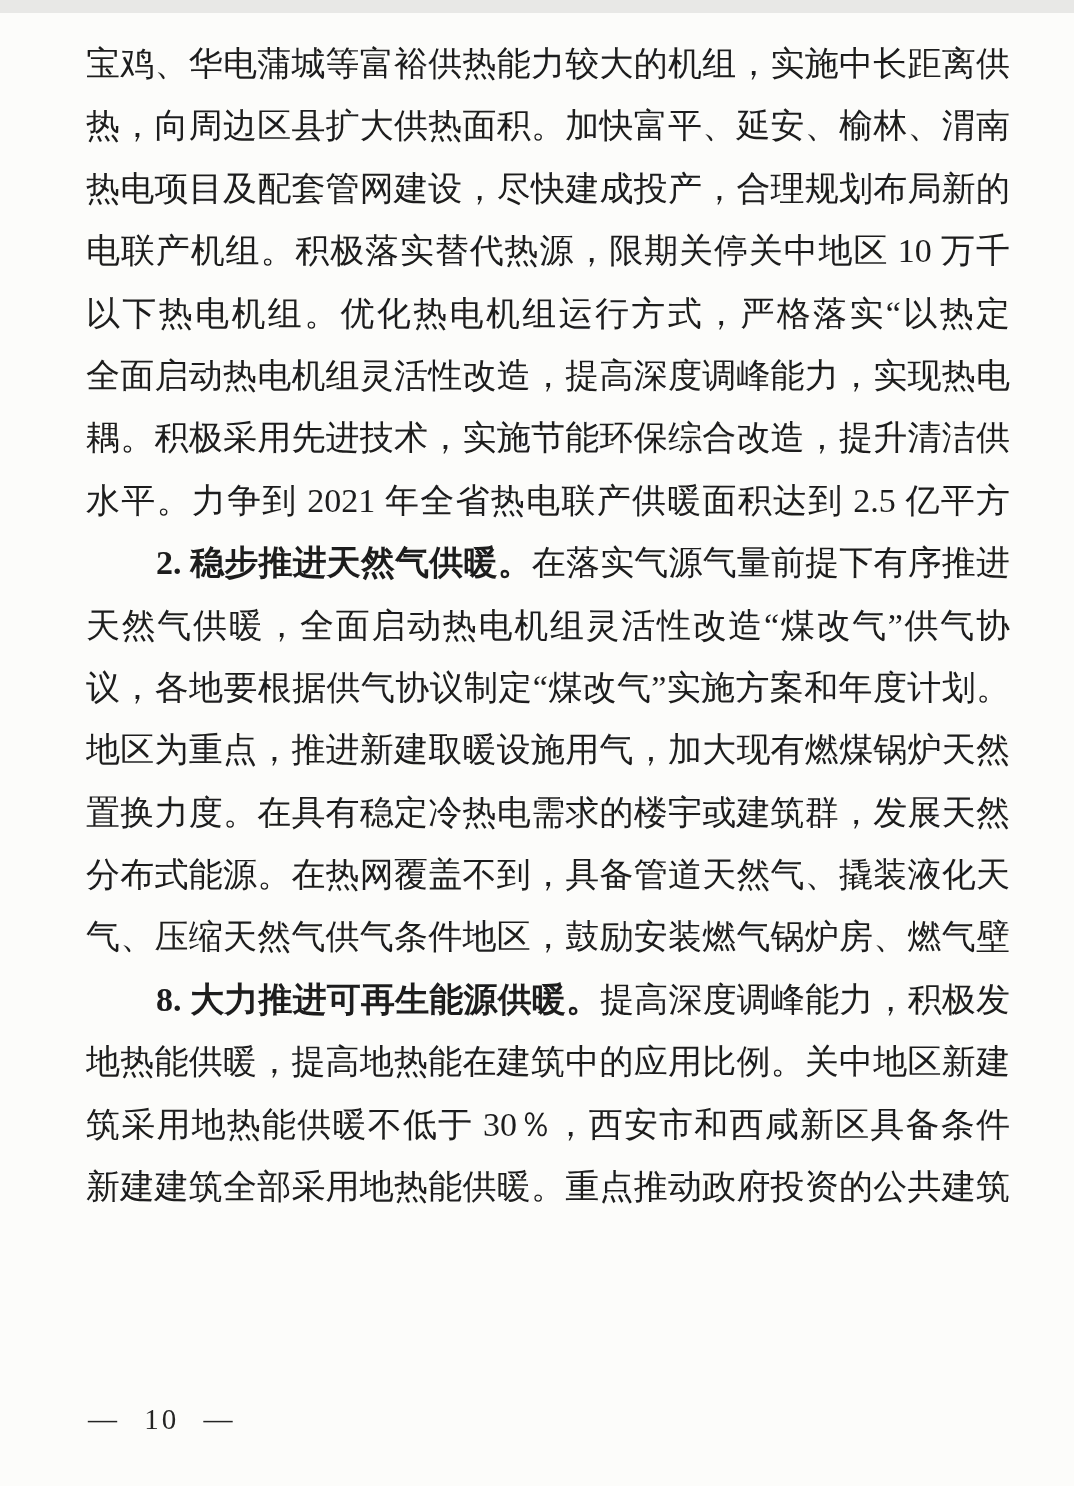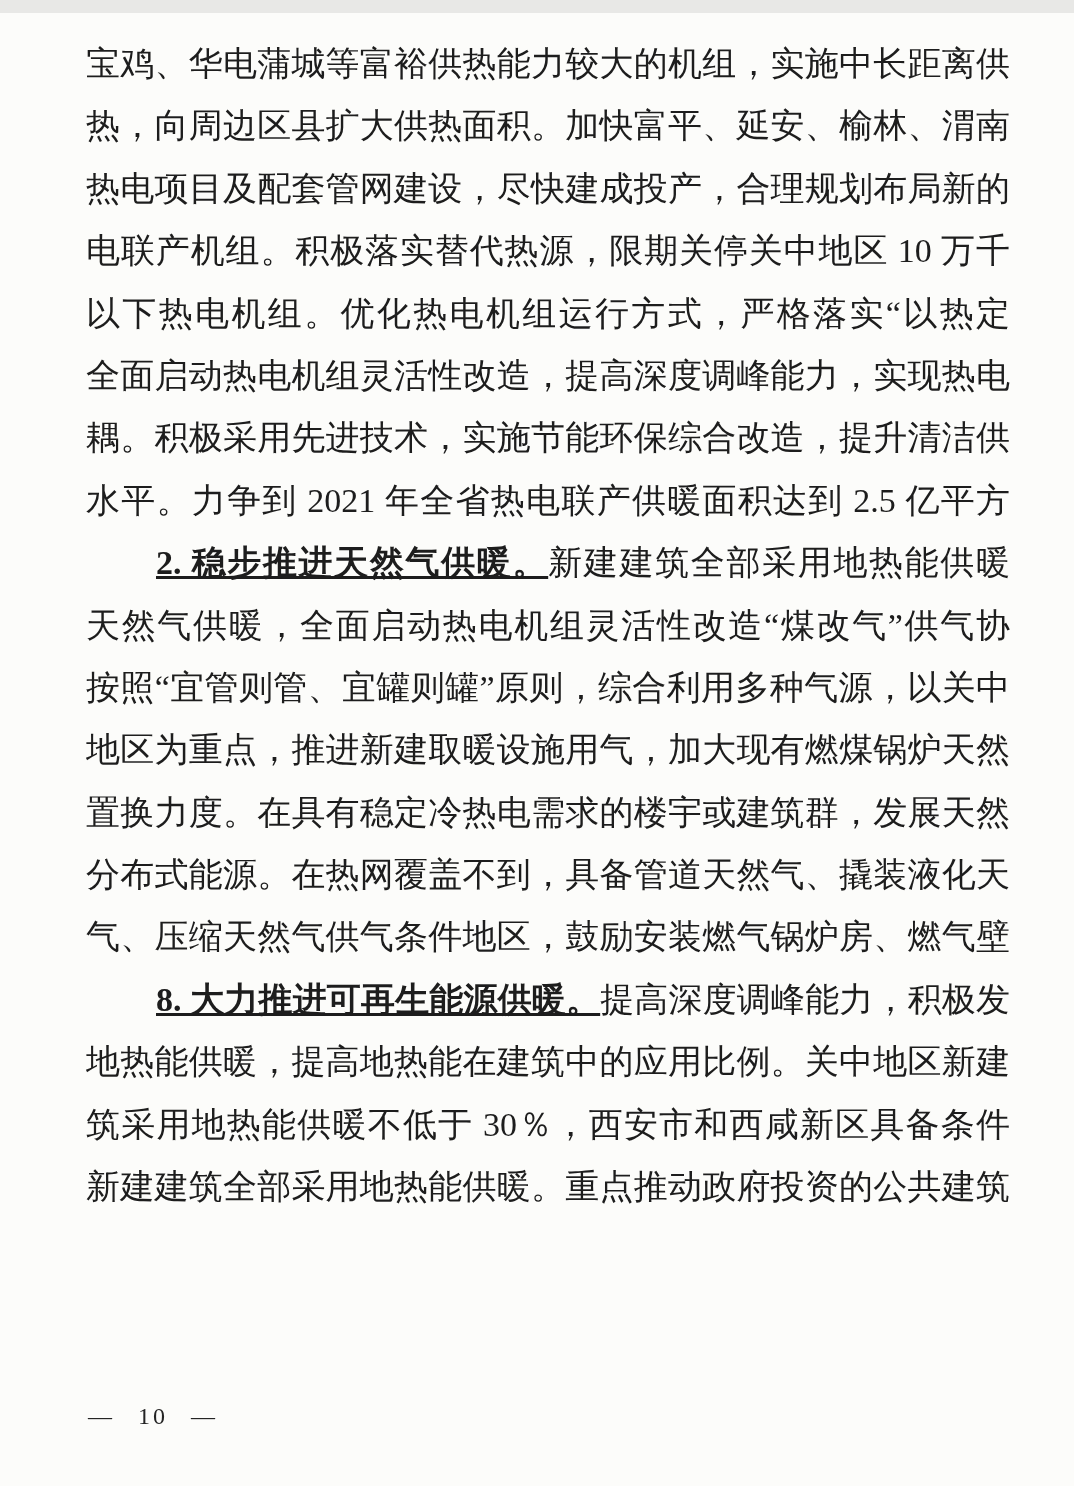--- a/index.html
+++ b/index.html
@@ -37,48 +37,47 @@
   .ln { white-space: normal; }
   .ln.ind {
     padding-left: 70px;
   }
   .ln.short {
     text-align-last: left;
     letter-spacing: 5px;
   }
   .b {
     font-weight: bold;
-    text-decoration: underline;
   }
   .footer {
     position: absolute;
     left: 88px;
     top: 1390px;
-    font-size: 24px;
+    font-size: 29px;
     letter-spacing: 3px;
     word-spacing: 14px;
     color: #242424;
   }
 </style>
 </head>
 <body>
 
 <div class="page">
   <div class="doc-body">
     <div class="ln"><span>宝鸡、华电蒲城等富裕供热能力较大的机组，实施中长距离供</span></div>
     <div class="ln"><span>热，向周边区县扩大供热面积。加快富平、延安、榆林、渭南等</span></div>
     <div class="ln"><span>热电项目及配套管网建设，尽快建成投产，合理规划布局新的热</span></div>
     <div class="ln"><span>电联产机组。积极落实替代热源，限期关停关中地区 10 万千瓦</span></div>
     <div class="ln"><span>以下热电机组。优化热电机组运行方式，严格落实“以热定电”。</span></div>
     <div class="ln"><span>全面启动热电机组灵活性改造，提高深度调峰能力，实现热电解</span></div>
     <div class="ln"><span>耦。积极采用先进技术，实施节能环保综合改造，提升清洁供暖</span></div>
     <div class="ln"><span>水平。力争到 2021 年全省热电联产供暖面积达到 2.5 亿平方米。</span></div>
-    <div class="ln ind"><span class="b">2. 稳步推进天然气供暖。</span><span>新建建筑全部采用地热能供暖</span></div>
+    <div class="ln ind"><span class="b">2. 稳步推进天然气供暖。</span><span>在落实气源气量前提下有序推进</span></div>
     <div class="ln"><span>天然气供暖，全面启动热电机组灵活性改造“煤改气”供气协</span></div>
-    <div class="ln"><span>按照“宜管则管、宜罐则罐”原则，综合利用多种气源，以关中</span></div>
+    <div class="ln"><span>议，各地要根据供气协议制定“煤改气”实施方案和年度计划。</span></div>
     <div class="ln"><span>地区为重点，推进新建取暖设施用气，加大现有燃煤锅炉天然气</span></div>
     <div class="ln"><span>置换力度。在具有稳定冷热电需求的楼宇或建筑群，发展天然气</span></div>
     <div class="ln"><span>分布式能源。在热网覆盖不到，具备管道天然气、撬装液化天然</span></div>
     <div class="ln"><span>气、压缩天然气供气条件地区，鼓励安装燃气锅炉房、燃气壁挂</span></div>
     <div class="ln ind"><span class="b">8. 大力推进可再生能源供暖。</span><span>提高深度调峰能力，积极发展</span></div>
     <div class="ln"><span>地热能供暖，提高地热能在建筑中的应用比例。关中地区新建建</span></div>
     <div class="ln"><span>筑采用地热能供暖不低于 30％，西安市和西咸新区具备条件的</span></div>
     <div class="ln"><span>新建建筑全部采用地热能供暖。重点推动政府投资的公共建筑率</span></div>
   </div>
   <div class="footer">— 10 —</div>

